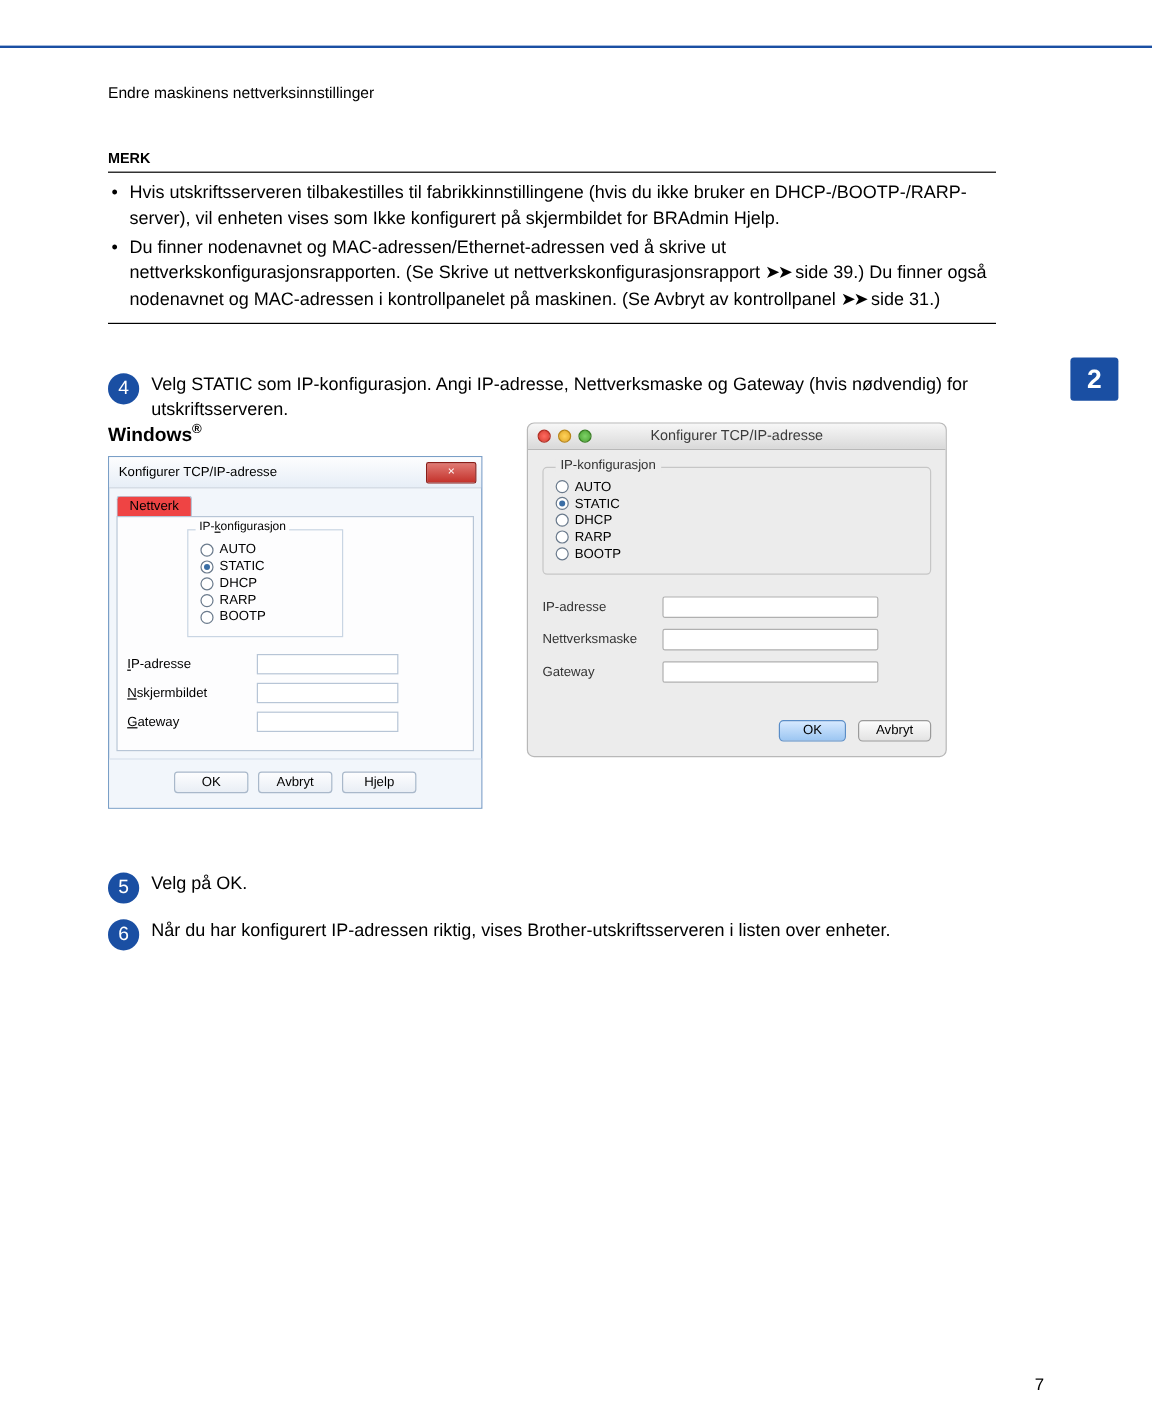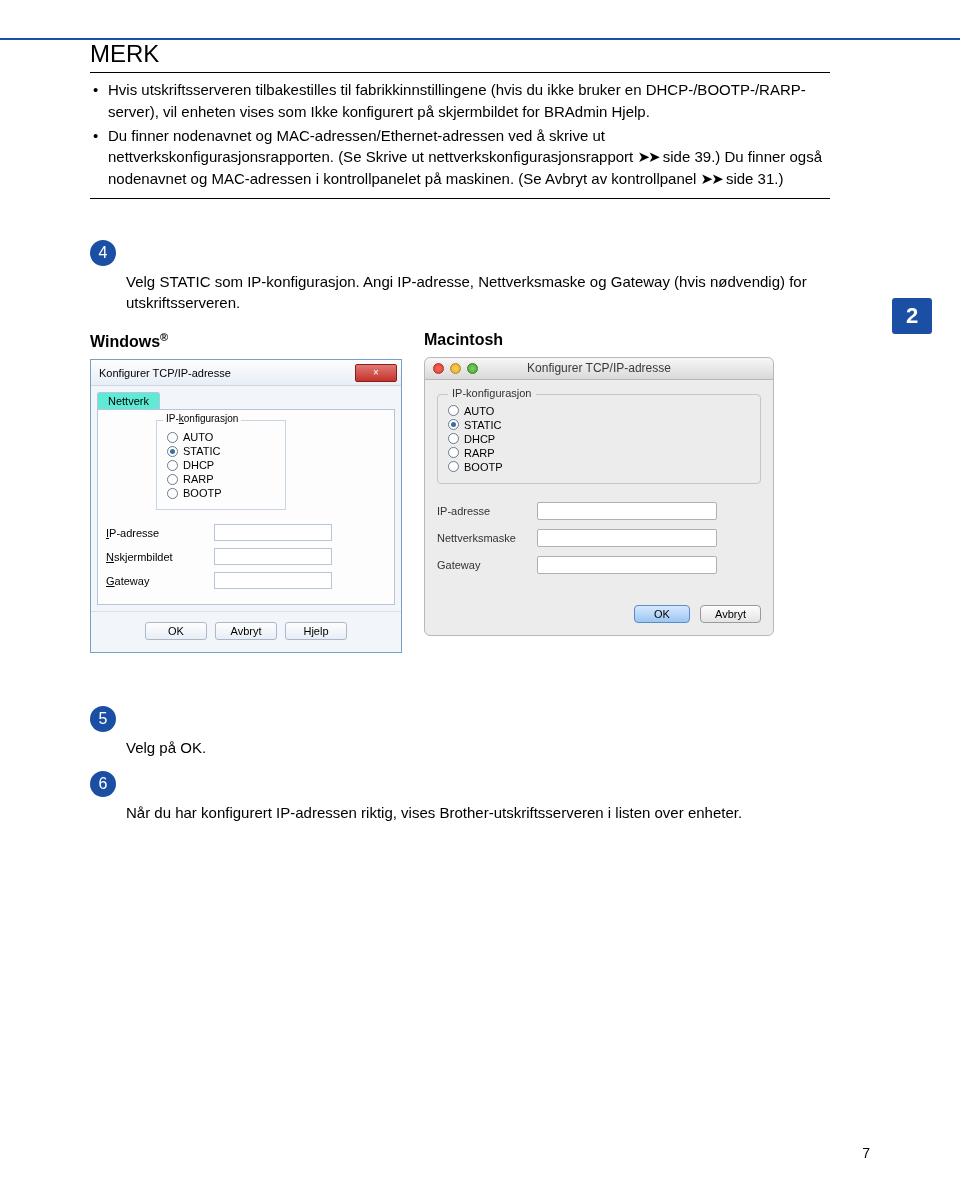--- a/index.html
+++ b/index.html
@@ -20,22 +20,22 @@
   }
   .content {
     padding: 0 90px 0 90px;
   }
   .breadcrumb {
     font-size: 13px;
     margin-top: 30px;
     margin-bottom: 40px;
   }
   .merk-title {
-    font-size: 24px;
-    font-weight: normal;
+    font-size: 12px;
+    font-weight: bold;
     margin-bottom: 4px;
   }
   .merk-rule-top, .merk-rule-bot {
     height: 1px;
     background: #000;
     width: 740px;
   }
   .merk-box {
     width: 740px;
     padding: 6px 0 6px 0;
@@ -85,25 +85,25 @@
     border-radius: 50%;
     font-size: 16px;
     font-weight: normal;
     display: flex;
     align-items: center;
     justify-content: center;
     flex-shrink: 0;
     margin-right: 10px;
     margin-top: 1px;
   }
-  .step-text { flex: 1; margin-top: 32px; }
+  .step-text { flex: 1; }
   .screenshots-row {
     display: flex;
-    margin-top: 18px;
-    gap: 22px;
+    margin-top: 0;
+    gap: 37px;
   }
   .os-col { }
   .os-label {
     font-size: 16px;
     font-weight: bold;
     margin-bottom: 8px;
   }
   .os-label sup { font-size: 11px; }
   
   .win-dialog {
@@ -133,21 +133,21 @@
     display:flex; align-items:center; justify-content:center;
   }
   .win-tabs {
     padding: 6px 6px 0 6px;
   }
   .win-tab {
     display: inline-block;
     border: 1px solid #b7c5d6;
     border-bottom: none;
     padding: 2px 10px;
-    background: #5eead4;
+    background: #ef4444;
     border-radius: 3px 3px 0 0;
     font-size: 11px;
   }
   .win-tabpanel {
     border: 1px solid #b7c5d6;
     margin: 0 6px 6px 6px;
     padding: 10px 8px 8px 8px;
     background: #fdfdfe;
   }
   .win-groupbox {
@@ -295,20 +295,21 @@
     right: 90px;
     font-size: 14px;
   }
 </style>
 </head>
 <body>
 
 <div class="top-rule"></div>
 
 <div class="content">
+  <div class="breadcrumb">Endre maskinens nettverksinnstillinger</div>
 
   <div class="merk-title">MERK</div>
   <div class="merk-rule-top"></div>
   <div class="merk-box">
     <div class="bullet-row">
       <div class="bullet-dot">•</div>
       <div class="bullet-text">
         <span>Hvis utskriftsserveren tilbakestilles til fabrikkinnstillingene (hvis du ikke bruker en DHCP-/BOOTP-/RARP-server), vil enheten vises som </span><span class="bold">Ikke konfigurert</span><span> på skjermbildet for BRAdmin Hjelp.</span>
       </div>
     </div>
@@ -385,21 +386,20 @@
         </div>
         <div class="win-buttons">
           <div class="win-btn">OK</div>
           <div class="win-btn">Avbryt</div>
           <div class="win-btn">Hjelp</div>
         </div>
       </div>
     </div>
 
     <div class="os-col">
-      <div class="os-label">Macintosh</div>
       <div class="mac-dialog">
         <div class="mac-titlebar">
           <div class="mac-lights">
             <div class="mac-light red"></div>
             <div class="mac-light yellow"></div>
             <div class="mac-light green"></div>
           </div>
           <div class="mac-title">Konfigurer TCP/IP-adresse</div>
         </div>
         <div class="mac-body">

